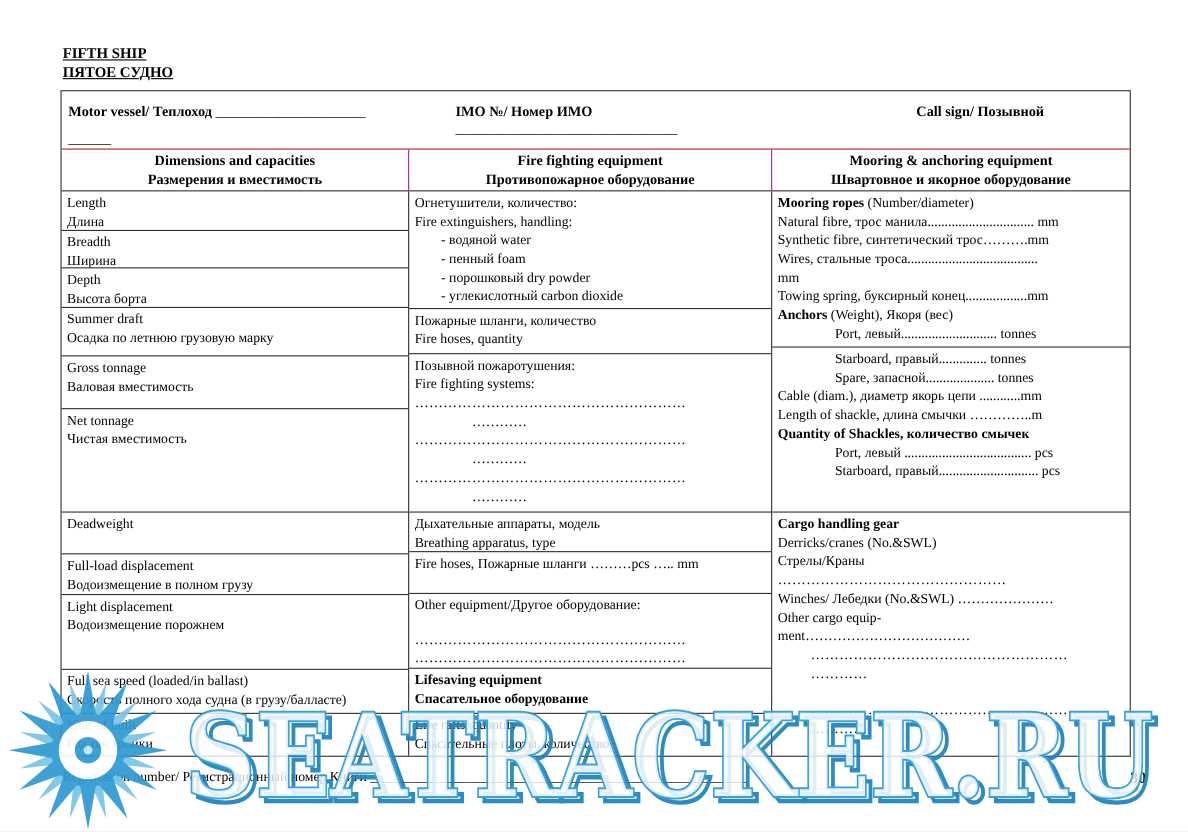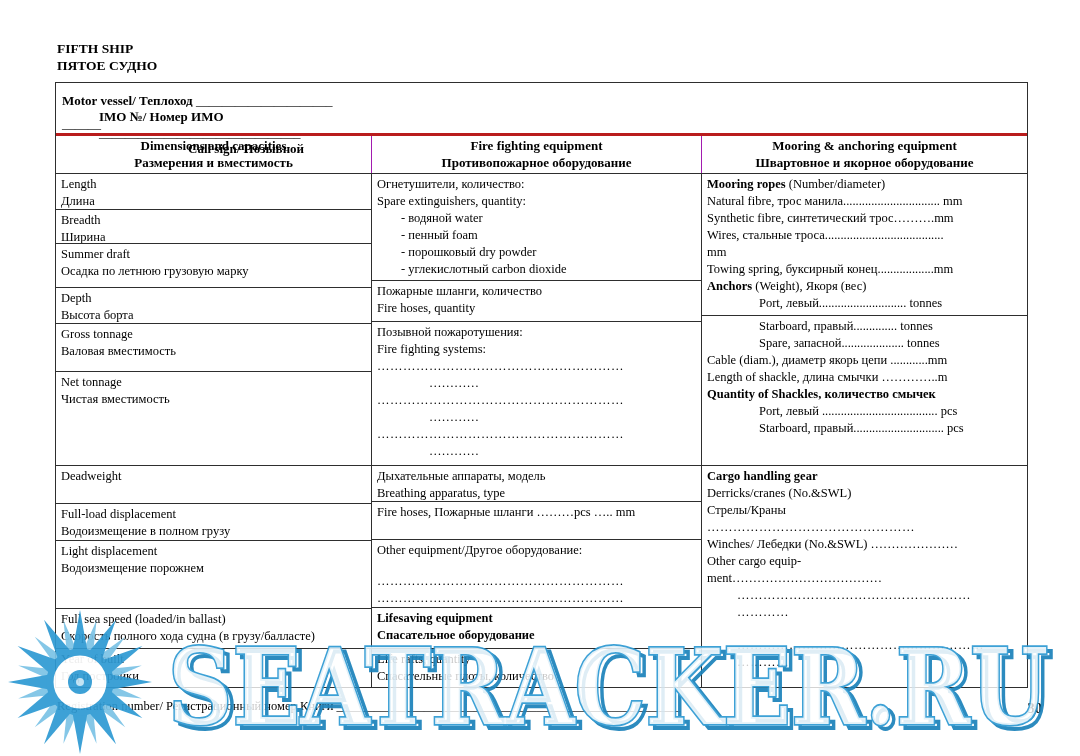--- a/index.html
+++ b/index.html
@@ -3,25 +3,25 @@
 <meta charset="utf-8">
 <style>
   * { margin:0; padding:0; box-sizing:border-box; }
   body { background:#e8e8e8; }
   .sheet {
     position:relative; width:1080px; height:756px; background:#ffffff;
     font-family:"Liberation Serif","DejaVu Serif",serif; color:#000;
     overflow:hidden; margin:0 auto;
   }
   .titles { position:absolute; top:40px; left:57px; font-weight:bold; font-size:13.5px; line-height:17px; }
-  .titles div { }
+  .titles div { text-decoration:underline; }
 
   .table { position:absolute; top:82px; left:55px; width:973px; border:1px solid #2e2e2e; background:transparent; }
 
-  .vrow { height:53px; border-bottom:3px solid #b91c1c; display:flex; position:relative; font-size:13px; padding-top:10px;flex-direction:column; }
+  .vrow { height:53px; border-bottom:1px solid #b91c1c; display:flex; position:relative; font-size:13px; padding-top:10px; }
   .vc1 { width:315px; padding-left:6px; }
   .vc2 { width:330px; padding-left:43px; }
   .vc3 { width:326px; padding-left:132px; }
   .b { font-weight:bold; }
   .blank { font-weight:normal; letter-spacing:0; }
   .leftblank { position:absolute; left:6px; bottom:1px; font-size:13px; }
 
   .thead { display:flex; border-bottom:1px solid #2e2e2e; font-weight:bold; text-align:center; font-size:13px; line-height:17px; }
   .th { padding:1px 4px 2px; }
   .th1 { width:315px; } .th2 { width:330px; } .th3 { width:326px; }
@@ -92,28 +92,28 @@
 
       <div class="col col1">
         <div class="cell" style="height:36px">
           <div class="line">Length</div>
           <div class="line">Длина</div>
         </div>
         <div class="cell" style="height:34px">
           <div class="line">Breadth</div>
           <div class="line">Ширина</div>
         </div>
+        <div class="cell" style="height:36px">
+          <div class="line">Depth</div>
+          <div class="line">Высота борта</div>
+        </div>
         <div class="cell" style="height:44px">
           <div class="line">Summer draft</div>
           <div class="line">Осадка по летнюю грузовую марку</div>
         </div>
-        <div class="cell" style="height:36px">
-          <div class="line">Depth</div>
-          <div class="line">Высота борта</div>
-        </div>
         <div class="cell" style="height:48px">
           <div class="line">Gross tonnage</div>
           <div class="line">Валовая вместимость</div>
         </div>
         <div class="cell" style="height:94px">
           <div class="line">Net tonnage</div>
           <div class="line">Чистая вместимость</div>
         </div>
         <div class="cell" style="height:38px">
           <div class="line">Deadweight</div>
@@ -132,21 +132,21 @@
         </div>
         <div class="cell" style="height:38px">
           <div class="line">Year of built</div>
           <div class="line">Год постройки</div>
         </div>
       </div>
 
       <div class="col col2">
         <div class="cell" style="height:107px">
           <div class="line">Огнетушители, количество:</div>
-          <div class="line">Spare extinguishers, quantity:</div>
+          <div class="line">Fire extinguishers, handling:</div>
           <div class="line ind">- водяной water</div>
           <div class="line ind">- пенный foam</div>
           <div class="line ind">- порошковый dry powder</div>
           <div class="line ind">- углекислотный carbon dioxide</div>
         </div>
         <div class="cell" style="height:41px">
           <div class="line">Пожарные шланги, количество</div>
           <div class="line">Fire hoses, quantity</div>
         </div>
         <div class="cell" style="height:144px">

